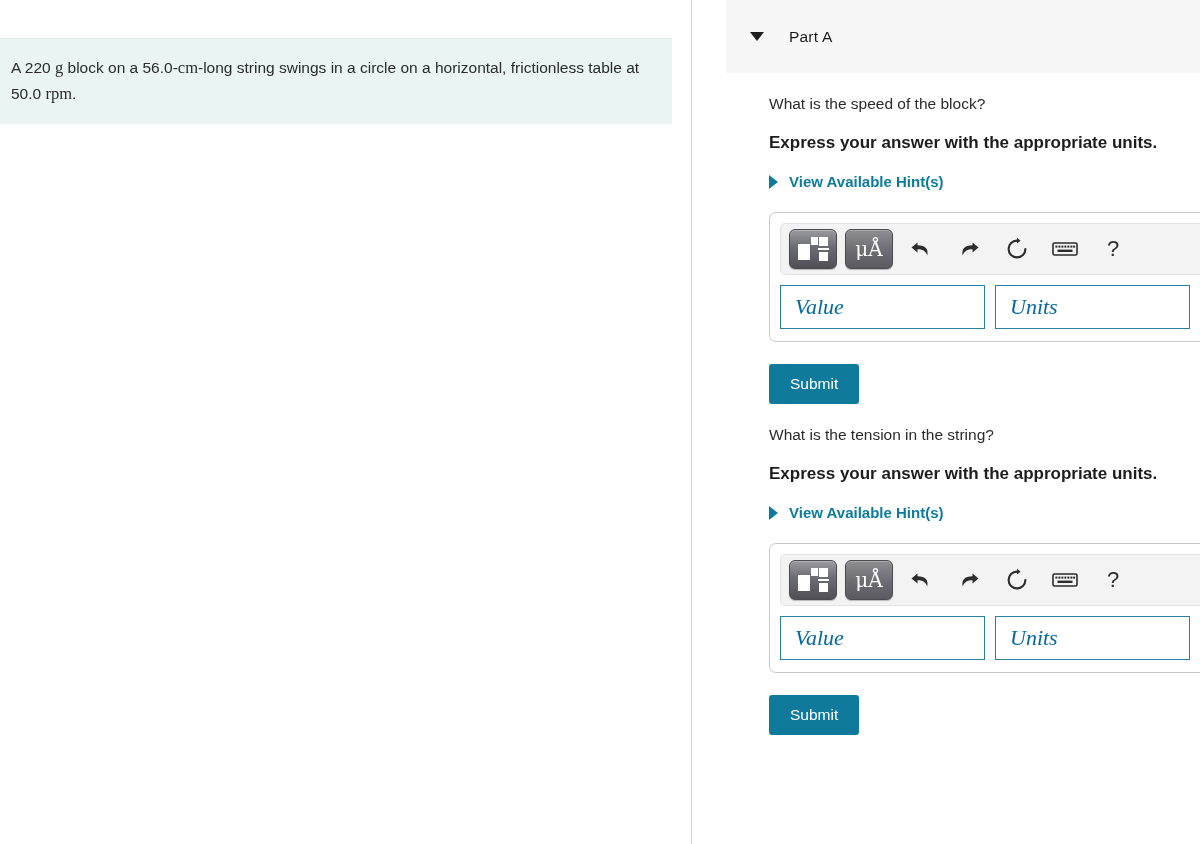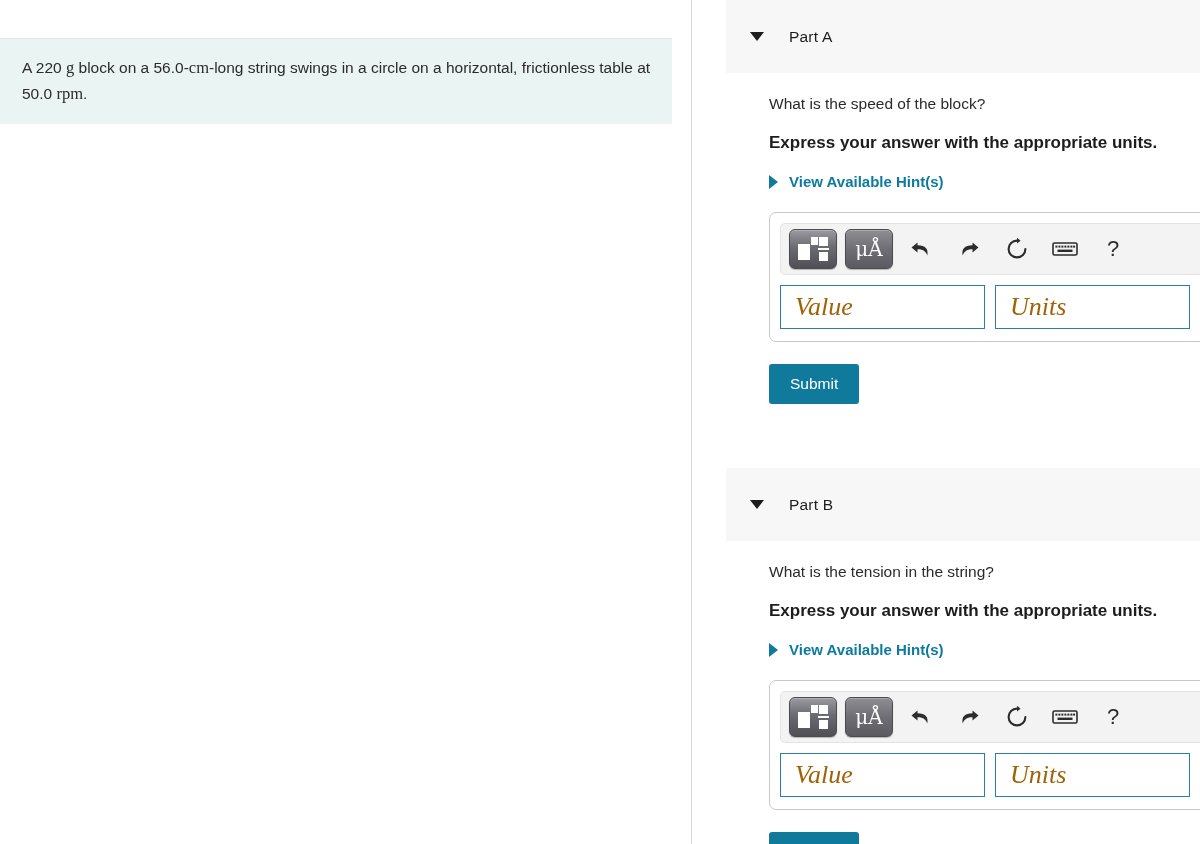--- a/index.html
+++ b/index.html
@@ -46,21 +46,21 @@
   }
 
   
   .problem-box {
     position: absolute;
     left: 0;
     top: 38px;
     width: 672px;
     background: #e9f4f3;
     border-top: 1px solid #dfe8e8;
-    padding: 16px 20px 18px 22px;
+    padding: 16px 20px 18px 11px;
     box-sizing: border-box;
   }
   .problem-text {
     font-size: 15.5px;
     line-height: 1.55;
     color: #2b2b2b;
     font-family: "Liberation Sans", sans-serif;
   }
   .mathunit {
     font-family: "Liberation Serif", serif;
@@ -227,22 +227,22 @@
     align-items: center;
     padding-left: 14px;
     background: #ffffff;
     cursor: text;
   }
   .field-value { width: 205px; }
   .field-units { width: 195px; margin-left: 10px; }
   .field-ph {
     font-family: "Liberation Serif", serif;
     font-style: italic;
-    font-size: 26px;
-    color: #a16207;
+    font-size: 22px;
+    color: #0369a1;
   }
 
   .submit-btn {
     margin-top: 22px;
     background: #0f7a9c;
     color: #ffffff;
     border: none;
     border-radius: 3px;
     font-size: 15.5px;
     font-family: "Liberation Sans", sans-serif;
@@ -337,24 +337,20 @@
           </div>
           <div class="field field-units">
             <span class="field-ph">Units</span>
           </div>
         </div>
       </div>
 
       <button class="submit-btn">Submit</button>
     </div>
 
-    <div class="part-header partb">
-      <div class="caret-down"></div>
-      <div class="part-title">Part B</div>
-    </div>
 
     <div class="part-body">
       <div class="question-text">What is the tension in the string?</div>
       <div class="instruction-text">Express your answer with the appropriate units.</div>
 
       <div class="hint-link">
         <div class="caret-right"></div>
         <div class="hint-label">View Available Hint(s)</div>
       </div>
 

